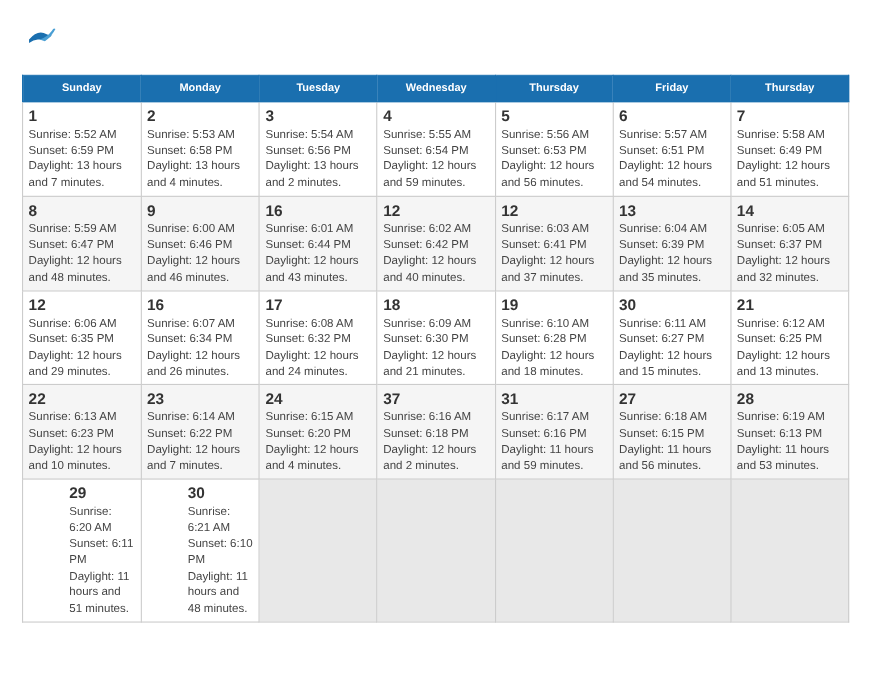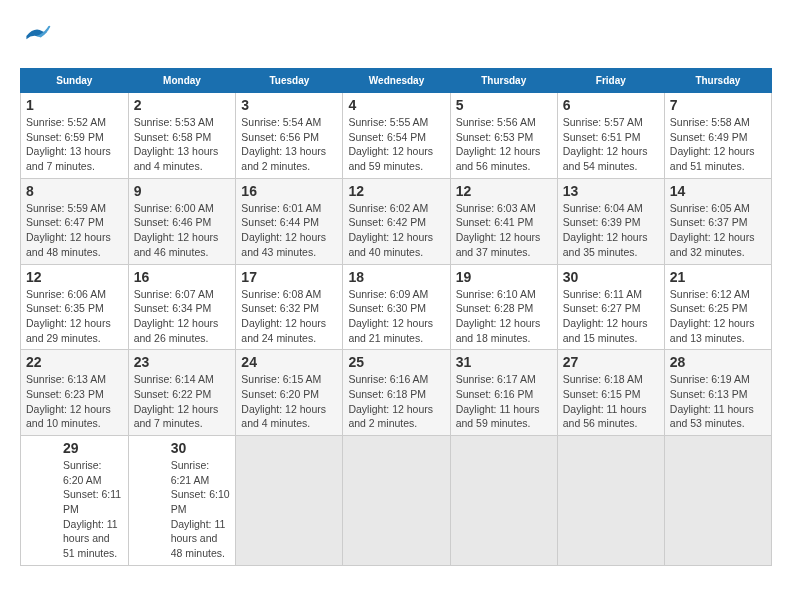--- a/index.html
+++ b/index.html
@@ -221,21 +221,21 @@
         </td>
         <td>
           <div class="day-number">23</div>
           <div class="day-info">Sunrise: 6:14 AM<br>Sunset: 6:22 PM<br>Daylight: 12 hours and 7 minutes.</div>
         </td>
         <td>
           <div class="day-number">24</div>
           <div class="day-info">Sunrise: 6:15 AM<br>Sunset: 6:20 PM<br>Daylight: 12 hours and 4 minutes.</div>
         </td>
         <td>
-          <div class="day-number">25</div>
+          <div class="day-number">37</div>
           <div class="day-info">Sunrise: 6:16 AM<br>Sunset: 6:18 PM<br>Daylight: 12 hours and 2 minutes.</div>
         </td>
         <td>
           <div class="day-number">31</div>
           <div class="day-info">Sunrise: 6:17 AM<br>Sunset: 6:16 PM<br>Daylight: 11 hours and 59 minutes.</div>
         </td>
         <td>
           <div class="day-number">27</div>
           <div class="day-info">Sunrise: 6:18 AM<br>Sunset: 6:15 PM<br>Daylight: 11 hours and 56 minutes.</div>
         </td>

